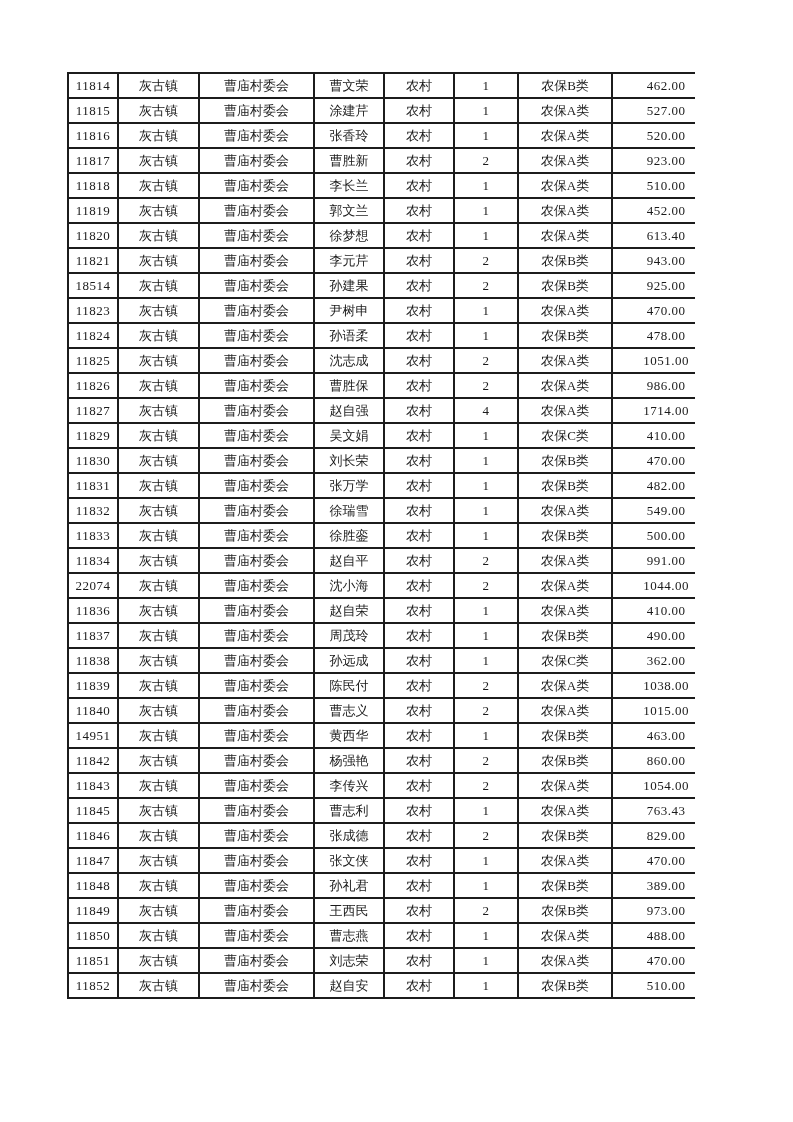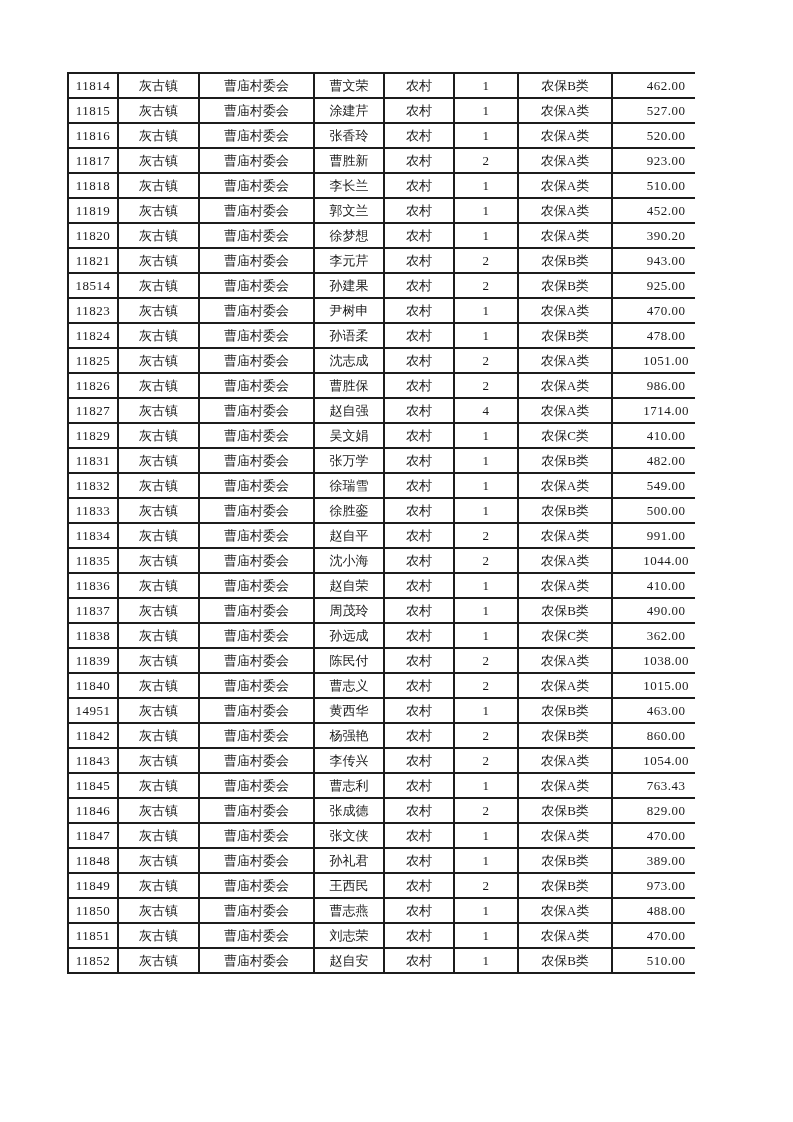--- a/index.html
+++ b/index.html
@@ -117,21 +117,21 @@
           <td class="num">452.00</td>
         </tr>
         <tr>
           <td class="num">11820</td>
           <td>灰古镇</td>
           <td>曹庙村委会</td>
           <td>徐梦想</td>
           <td>农村</td>
           <td class="num">1</td>
           <td>农保A类</td>
-          <td class="num">390.20</td>
+          <td class="num">613.40</td>
         </tr>
         <tr>
           <td class="num">11821</td>
           <td>灰古镇</td>
           <td>曹庙村委会</td>
           <td>李元芹</td>
           <td>农村</td>
           <td class="num">2</td>
           <td>农保B类</td>
           <td class="num">943.00</td>
@@ -200,20 +200,30 @@
           <td class="num">11829</td>
           <td>灰古镇</td>
           <td>曹庙村委会</td>
           <td>吴文娟</td>
           <td>农村</td>
           <td class="num">1</td>
           <td>农保C类</td>
           <td class="num">410.00</td>
         </tr>
         <tr>
+          <td class="num">11830</td>
+          <td>灰古镇</td>
+          <td>曹庙村委会</td>
+          <td>刘长荣</td>
+          <td>农村</td>
+          <td class="num">1</td>
+          <td>农保B类</td>
+          <td class="num">470.00</td>
+        </tr>
+        <tr>
           <td class="num">11831</td>
           <td>灰古镇</td>
           <td>曹庙村委会</td>
           <td>张万学</td>
           <td>农村</td>
           <td class="num">1</td>
           <td>农保B类</td>
           <td class="num">482.00</td>
         </tr>
         <tr>
@@ -240,21 +250,21 @@
           <td class="num">11834</td>
           <td>灰古镇</td>
           <td>曹庙村委会</td>
           <td>赵自平</td>
           <td>农村</td>
           <td class="num">2</td>
           <td>农保A类</td>
           <td class="num">991.00</td>
         </tr>
         <tr>
-          <td class="num">11835</td>
+          <td class="num">22074</td>
           <td>灰古镇</td>
           <td>曹庙村委会</td>
           <td>沈小海</td>
           <td>农村</td>
           <td class="num">2</td>
           <td>农保A类</td>
           <td class="num">1044.00</td>
         </tr>
         <tr>
           <td class="num">11836</td>

